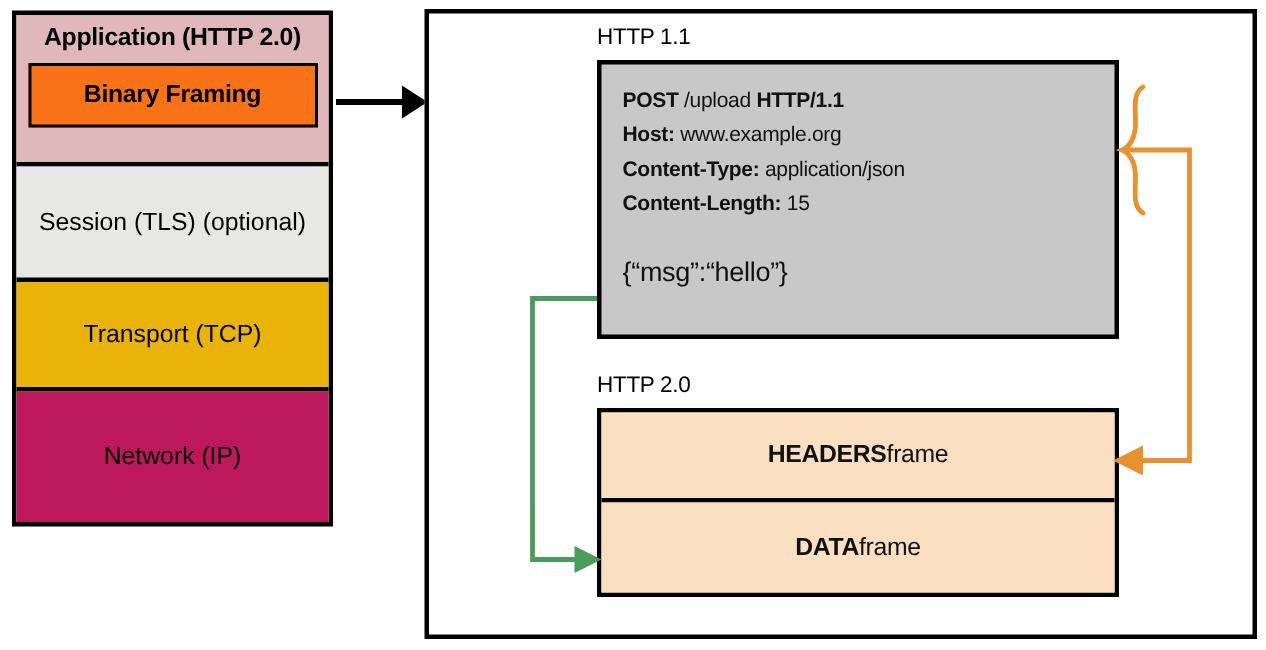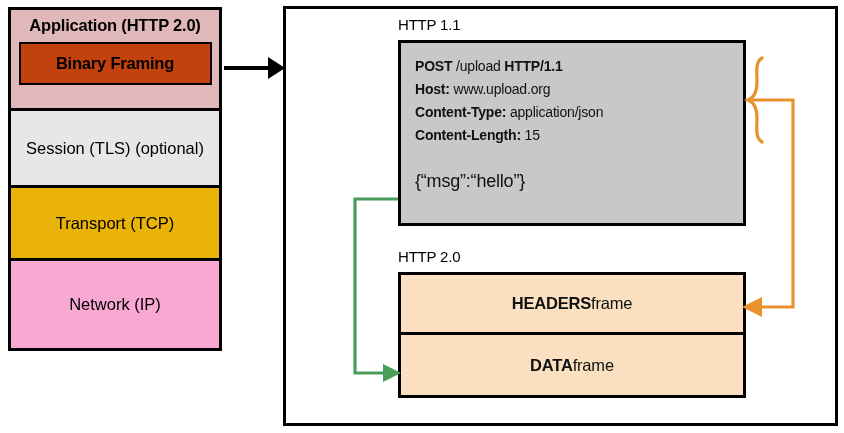--- a/index.html
+++ b/index.html
@@ -52,41 +52,41 @@
   }
   .layer-app .app-title {
     font-weight: bold;
     font-size: 16.5px;
     letter-spacing: -0.2px;
     margin-bottom: 7px;
   }
   .binary-framing {
     width: 193px;
     height: 43px;
-    background: #c2410c;
+    background: #f97316;
     border: 2.5px solid #000;
     box-sizing: border-box;
     display: flex;
     align-items: center;
     justify-content: center;
     font-weight: bold;
     font-size: 16.5px;
     letter-spacing: -0.2px;
   }
   .layer-session {
     height: 77px;
     background: #e7e7e5;
   }
   .layer-transport {
     height: 73px;
     background: #eab308;
   }
   .layer-network {
     height: 87px;
-    background: #f9a8d4;
+    background: #be185d;
   }
 
   
   .arrow-black-line {
     position: absolute;
     left: 224px;
     top: 66px;
     width: 48px;
     height: 4px;
     background: #000;
@@ -211,21 +211,21 @@
 
   <div class="panel"></div>
 
   <div class="caption caption-http11">HTTP 1.1</div>
 
   <div class="http11-box">
     <div class="req-line">
       <b>POST</b><span> /upload </span><b>HTTP/1.1</b>
     </div>
     <div class="req-line">
-      <b>Host:</b><span> www.upload.org</span>
+      <b>Host:</b><span> www.example.org</span>
     </div>
     <div class="req-line">
       <b>Content-Type:</b><span> application/json</span>
     </div>
     <div class="req-line">
       <b>Content-Length:</b><span> 15</span>
     </div>
     <div class="req-body">{“msg”:“hello”}</div>
   </div>
 

